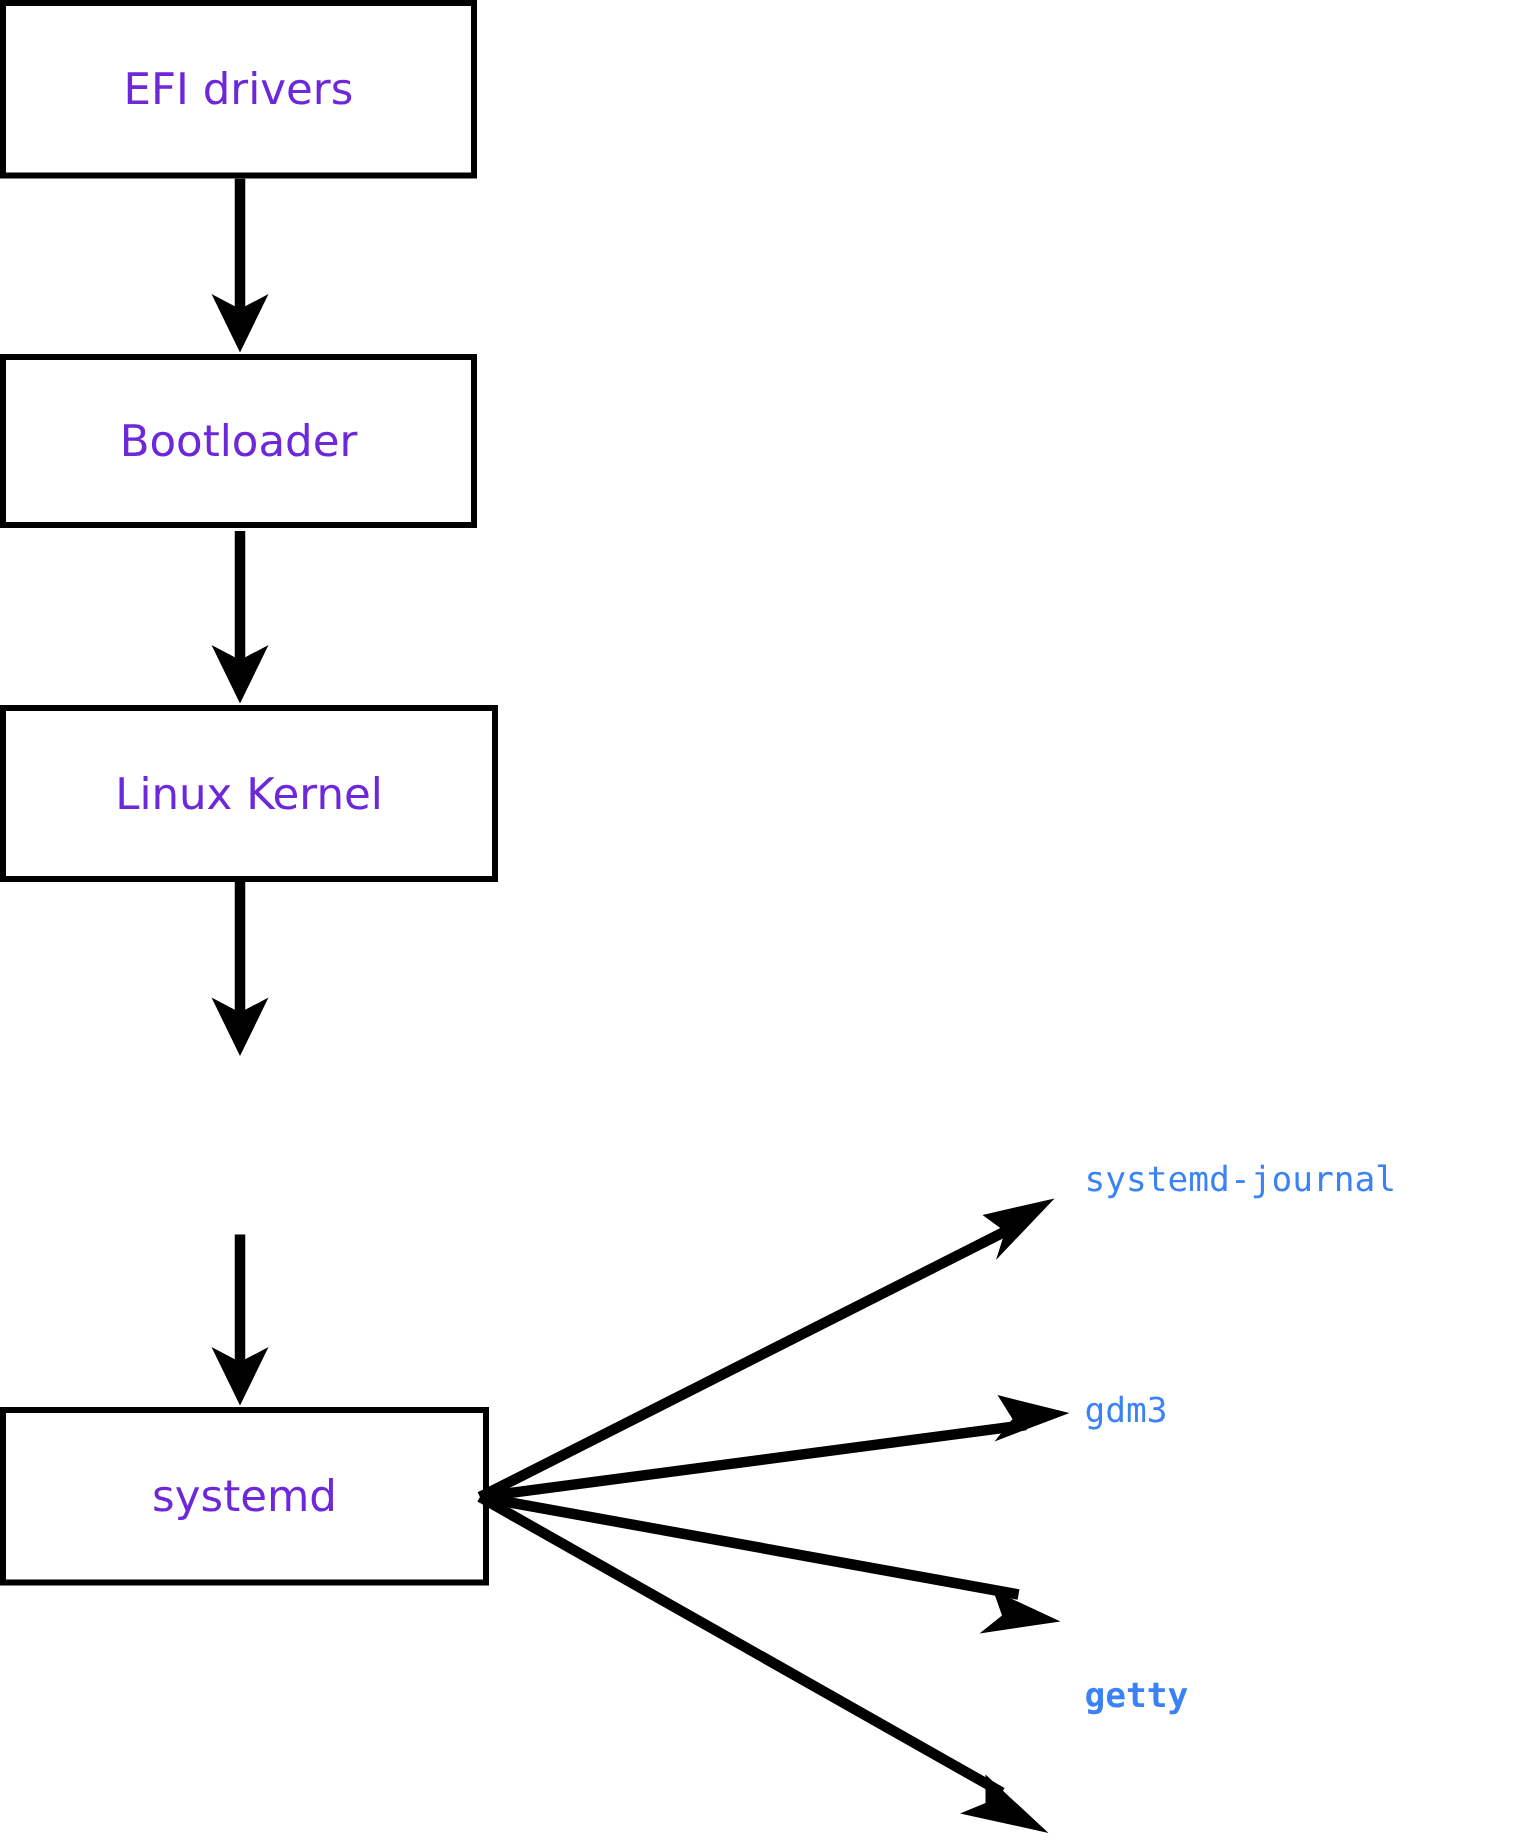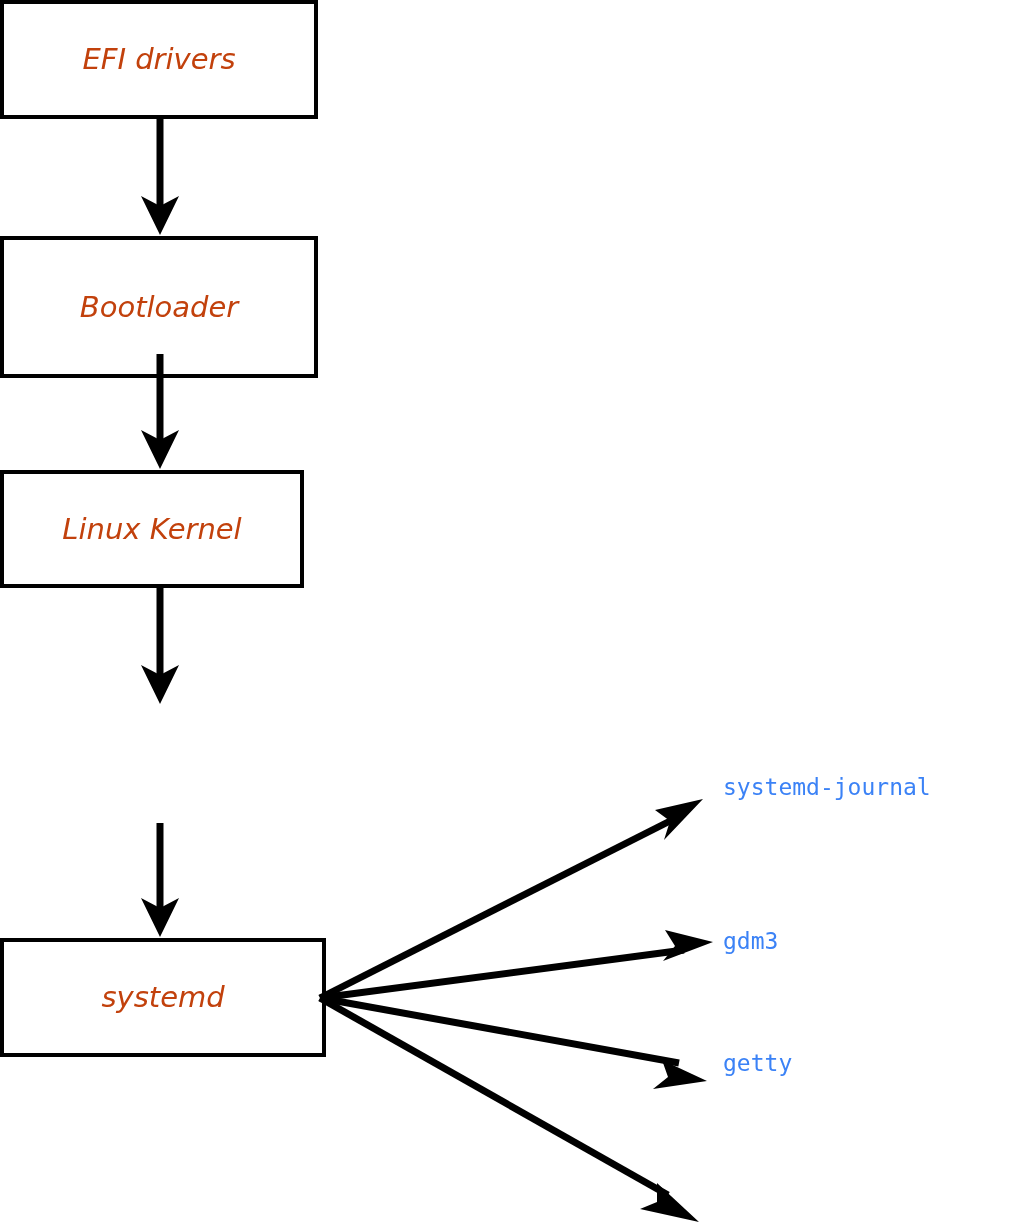--- a/index.html
+++ b/index.html
@@ -32,25 +32,24 @@
     box-sizing: border-box;
     border: 4px solid #000000;
     background: #ffffff;
     display: flex;
     align-items: center;
     justify-content: center;
   }
   .stage-label {
     font-family: "DejaVu Sans", sans-serif;
     font-size: 29px;
-    color: #c2410c;
+    color: #6d28d9;
     line-height: 1;
     letter-spacing: 0px;
     white-space: nowrap;
-    font-style: italic;
   }
   .leaf-label {
     position: absolute;
     font-family: "DejaVu Sans Mono", monospace;
     font-size: 23px;
     color: #3b82f6;
     line-height: 1;
     white-space: nowrap;
   }
   .leaf-label.prop {
@@ -67,25 +66,25 @@
 </style>
 </head>
 <body>
 
 <div id="canvas">
 
   <div class="stage-box" style="left:0px; top:0px; width:318px; height:119px;">
     <span class="stage-label">EFI drivers</span>
   </div>
 
-  <div class="stage-box" style="left:0px; top:236px; width:318px; height:142px;align-items:center;">
+  <div class="stage-box" style="left:0px; top:236px; width:318px; height:116px;align-items:center;">
     <span class="stage-label">Bootloader</span>
   </div>
 
-  <div class="stage-box" style="left:0px; top:470px; width:304px; height:118px;">
+  <div class="stage-box" style="left:0px; top:470px; width:332px; height:118px;">
     <span class="stage-label">Linux Kernel</span>
   </div>
 
 
   <div class="stage-box" style="left:0px; top:938px; width:326px; height:119px;">
     <span class="stage-label">systemd</span>
   </div>
 
   <svg class="layer" viewBox="0 0 1023 1230" xmlns="http://www.w3.org/2000/svg">
 
@@ -127,18 +126,18 @@
     <g>
       <line x1="320" y1="998" x2="668" y2="1195" stroke="#000" stroke-width="7"></line>
       <path d="M 699,1222 L 657,1183 L 657,1202 L 640,1209 Z" fill="#000"></path>
     </g>
   </svg>
 
   <div class="leaf-label" style="left:723px; top:776px;">systemd-journal</div>
 
   <div class="leaf-label" style="left:723px; top:919px;margin-top:11px;">gdm3</div>
 
-  <div class="leaf-label" style="left:723px; top:1052px;">getty</div>
+  <div class="leaf-label" style="left:723px; top:1120px;font-weight:bold;">getty</div>
 
   <div class="leaf-label prop" style="left:713px; top:1256px;">sshd</div>
 
 
 </div>
 
 </body></html>

